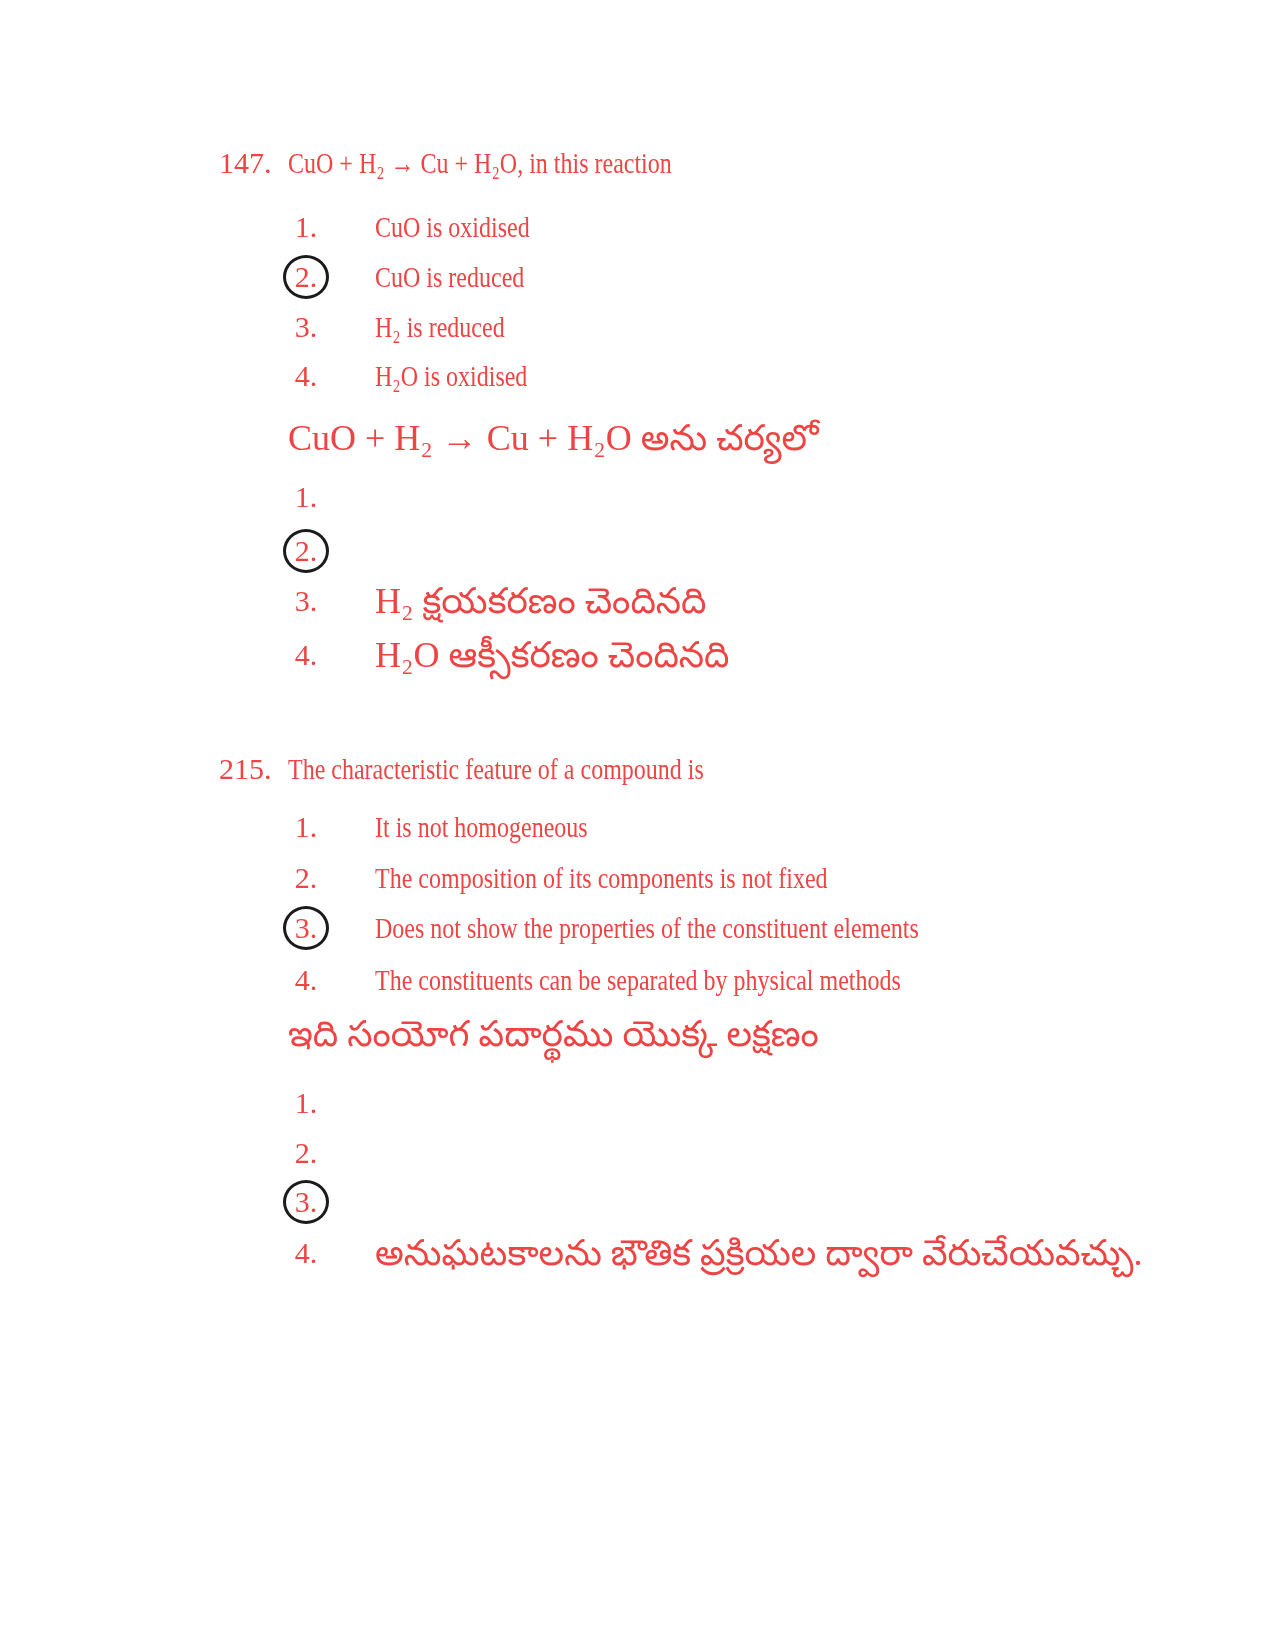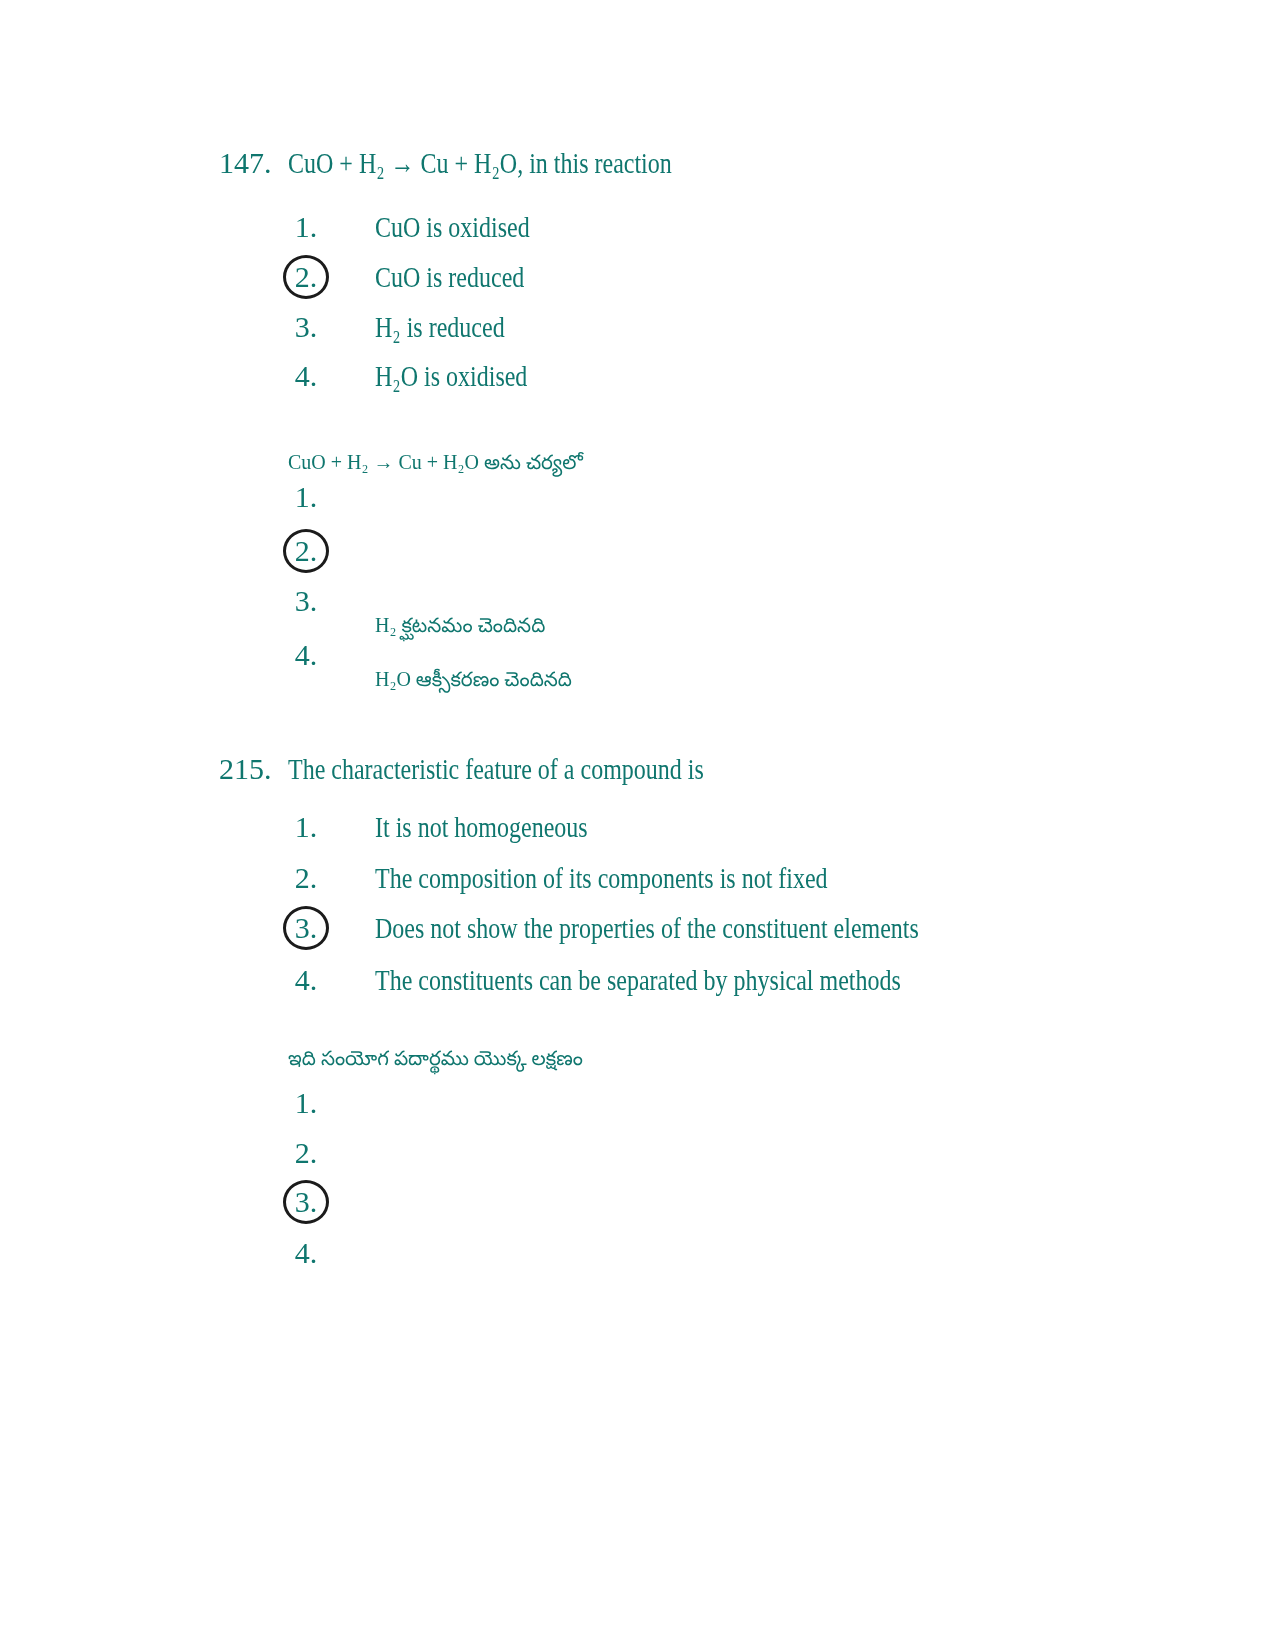--- a/index.html
+++ b/index.html
@@ -1,21 +1,21 @@
 <!DOCTYPE html>
 <html><head>
 <meta charset="utf-8">
 <style>
   html, body { margin: 0; padding: 0; background: #ffffff; }
   .page {
     position: relative;
     width: 1275px;
     height: 1651px;
     background: #ffffff;
-    color: #0f766e;
+    color: #ef4444;
     font-family: "Liberation Serif", "DejaVu Serif", serif;
     overflow: hidden;
   }
   .row {
     position: absolute;
     left: 0;
     width: 100%;
     height: 40px;
     line-height: 40px;
     white-space: nowrap;
@@ -54,21 +54,21 @@
     left: 375px;
     top: 0;
     font-size: 30px;
   }
   
   .en {
     display: inline-block;
     transform: scaleX(0.8);
     transform-origin: 0 50%;
   }
-  .te { font-size: 20px; margin-top: 24px; }
+  .te { font-size: 36px; }
 </style>
 </head>
 <body>
 
 <div class="page">
 
   <section>
 
     <div class="row" style="top:143px">
       <span class="q-num">147.</span>
@@ -97,21 +97,21 @@
     </div>
 
     <div class="row" style="top:477px">
       <span class="opt-num">1.</span>
     </div>
     <div class="row" style="top:531px">
       <span class="opt-num circled">2.</span>
     </div>
     <div class="row" style="top:581px">
       <span class="opt-num">3.</span>
-      <span class="opt-text te">H₂ క్ఘటనమం చెందినది</span>
+      <span class="opt-text te">H₂ క్షయకరణం చెందినది</span>
     </div>
     <div class="row" style="top:635px">
       <span class="opt-num">4.</span>
       <span class="opt-text te">H₂O ఆక్సీకరణం చెందినది</span>
     </div>
   </section>
 
   <section>
 
     <div class="row" style="top:749px">
@@ -144,16 +144,17 @@
       <span class="opt-num">1.</span>
     </div>
     <div class="row" style="top:1133px">
       <span class="opt-num">2.</span>
     </div>
     <div class="row" style="top:1182px">
       <span class="opt-num circled">3.</span>
     </div>
     <div class="row" style="top:1233px">
       <span class="opt-num">4.</span>
+      <span class="opt-text te">అనుఘటకాలను భౌతిక ప్రక్రియల ద్వారా వేరుచేయవచ్చు.</span>
     </div>
   </section>
 
 </div>
 
 </body></html>

